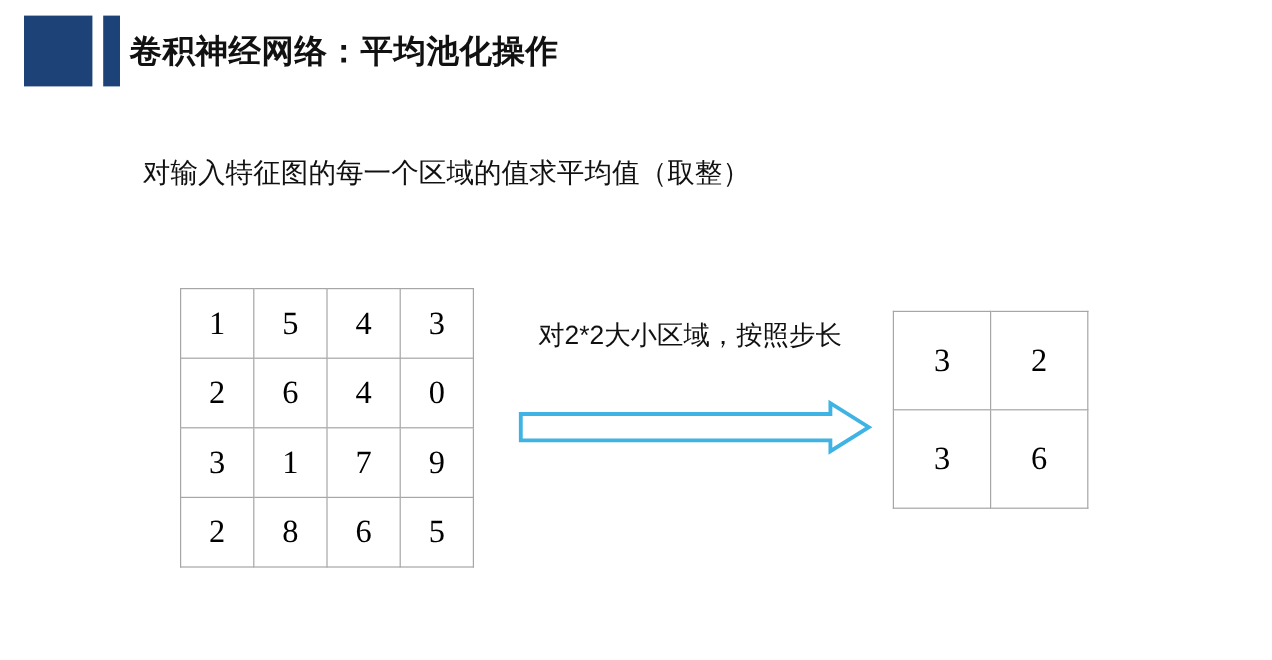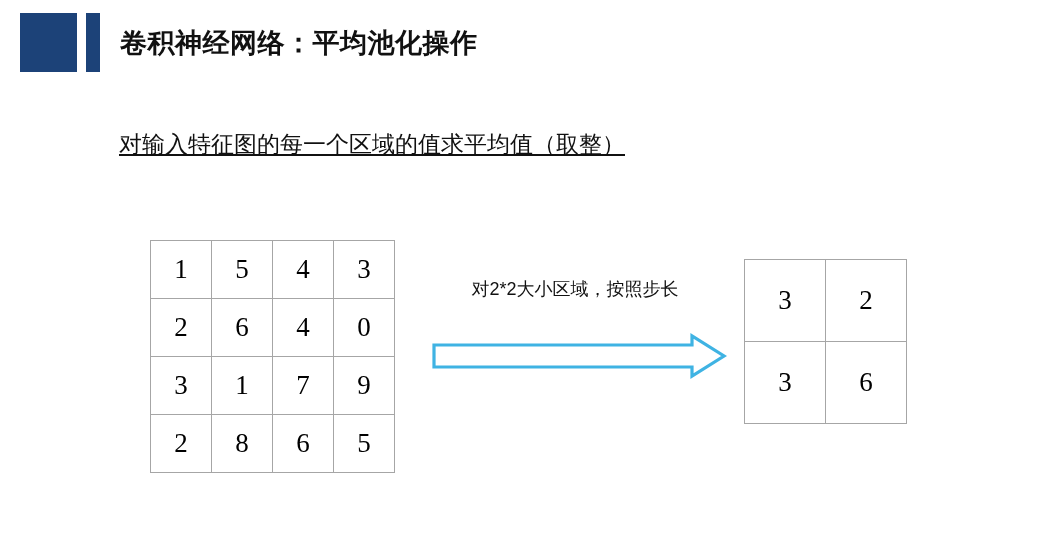--- a/index.html
+++ b/index.html
@@ -32,40 +32,39 @@
   .accent-bar {
     position: absolute;
     left: 86px;
     top: 13px;
     width: 14px;
     height: 59px;
     background: #1c4278;
   }
   .slide-title {
     position: absolute;
-    left: 120px;
+    left: 108px;
     top: 26px;
     font-size: 27px;
     font-weight: bold;
     color: #111111;
     letter-spacing: 0.5px;
     white-space: nowrap;
     line-height: 34px;
   }
 
   
   .subtitle {
     position: absolute;
     left: 119px;
     top: 129px;
     font-size: 23px;
     color: #111111;
     white-space: nowrap;
     line-height: 30px;
-    text-decoration: underline;
   }
 
   
   .matrix {
     position: absolute;
     border-collapse: collapse;
     table-layout: fixed;
     background: #ffffff;
   }
   .matrix td {
@@ -94,24 +93,24 @@
   #output-matrix td {
     width: 80px;
     height: 81px;
     font-size: 27px;
   }
 
   
   .op-caption {
     position: absolute;
     left: 425px;
-    top: 277px;
+    top: 267px;
     width: 300px;
     text-align: center;
-    font-size: 18px;
+    font-size: 22px;
     color: #111111;
     line-height: 25px;
   }
   .op-caption .line {
     display: block;
     white-space: nowrap;
   }
 
   .arrow-wrap {
     position: absolute;

